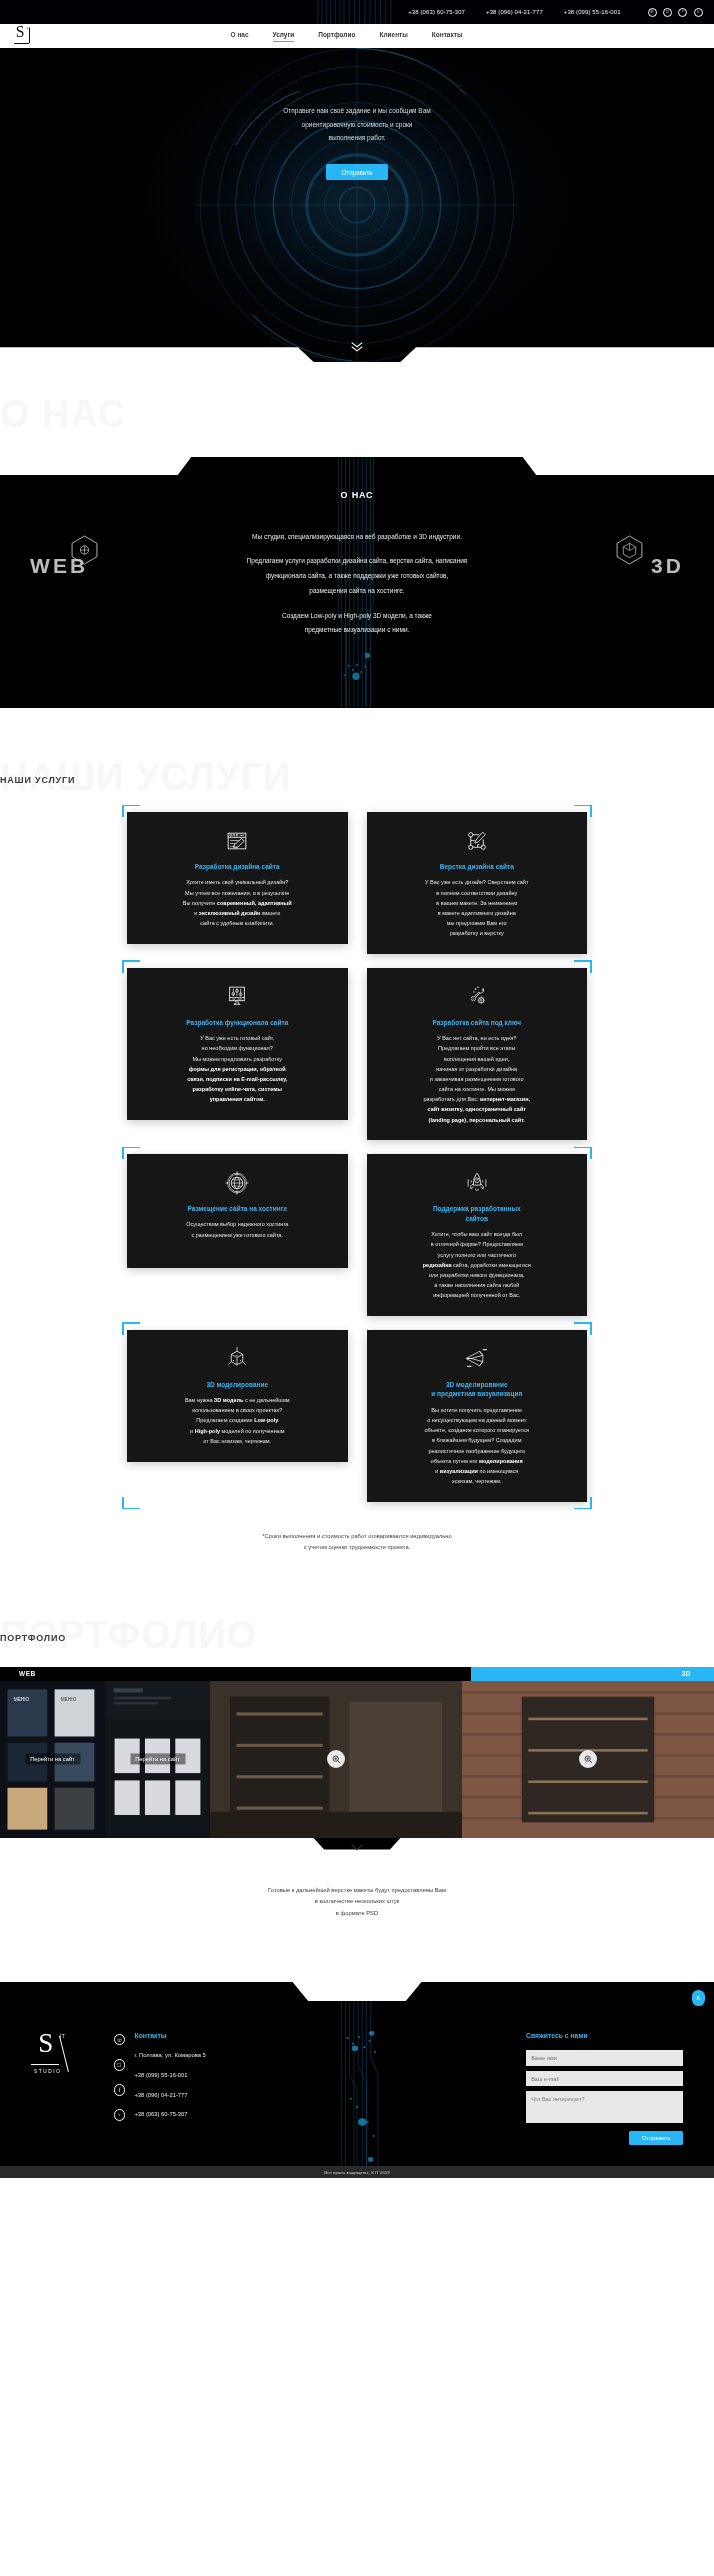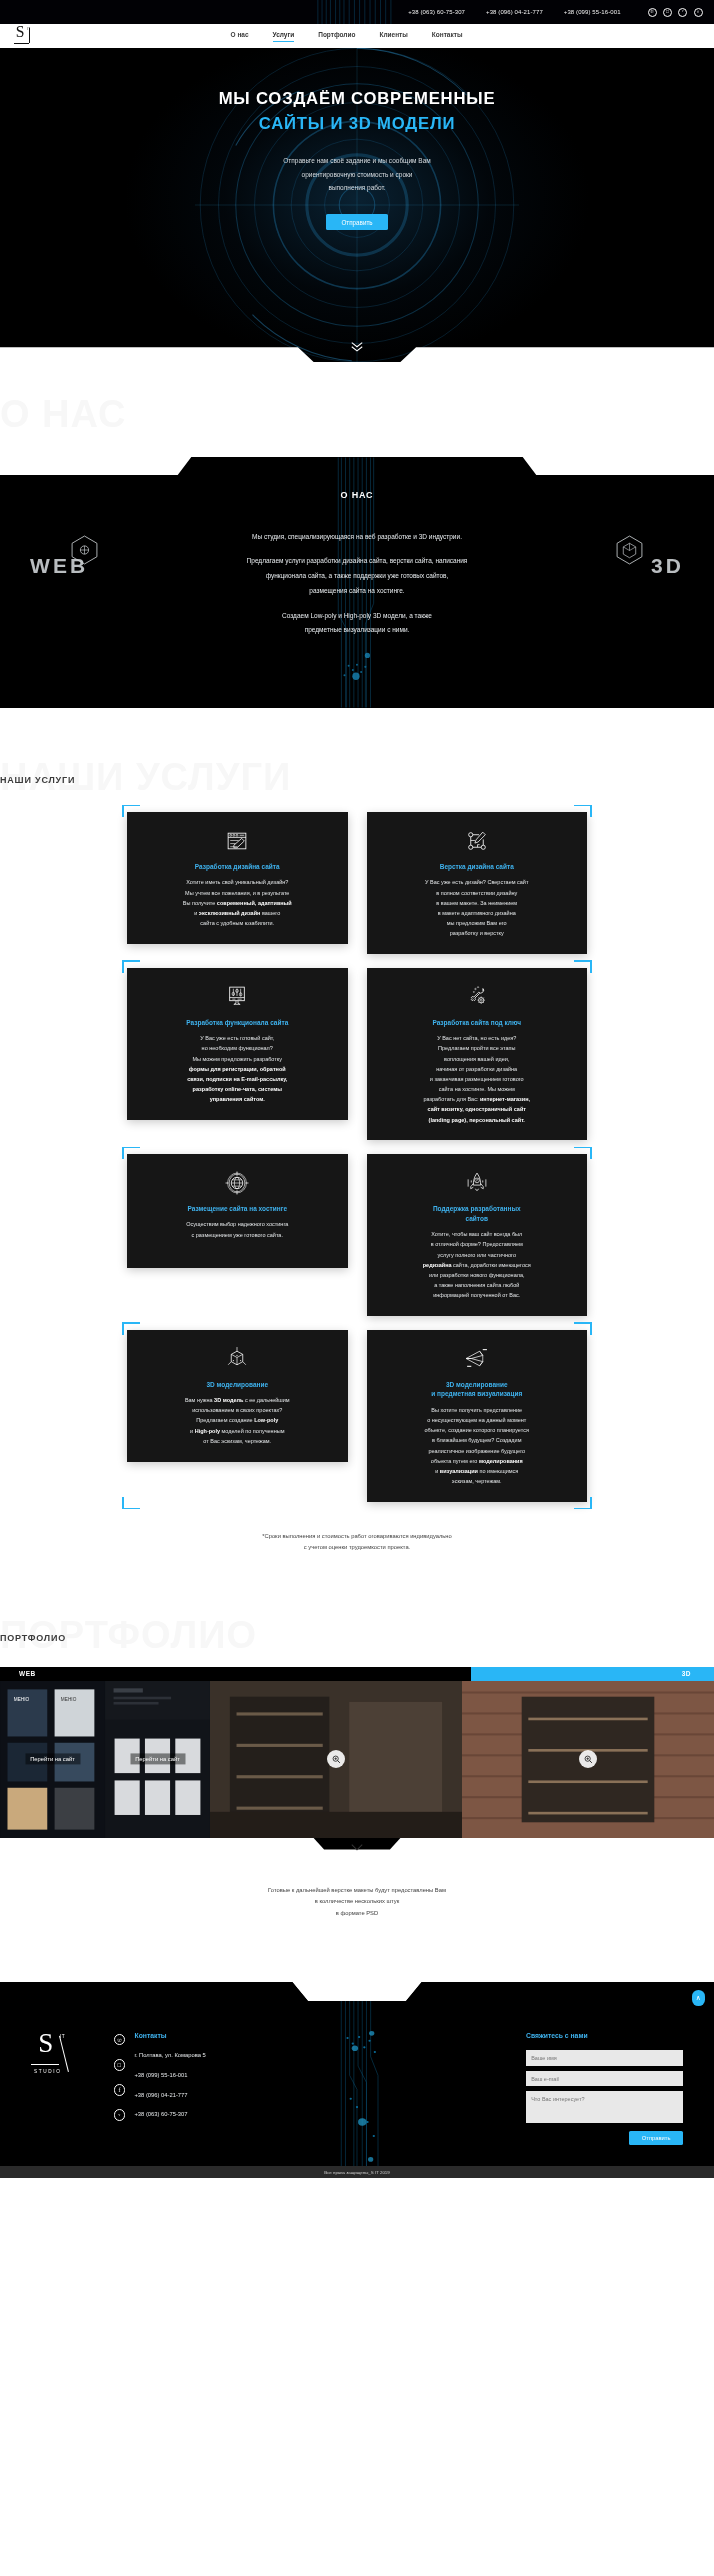--- a/index.html
+++ b/index.html
@@ -325,24 +325,20 @@
       <path d="M310 10 A300 300 0 0 1 520 100"></path>
       <path d="M110 520 A300 300 0 0 0 300 608"></path>
       <path d="M78 196 A232 232 0 0 1 200 92"></path>
     </g>
     <g stroke="#36a7dd" stroke-width="1" opacity="0.35">
       <path d="M310 0 V620"></path>
         <path d="M0 310 H620"></path>
     </g>
   </svg>
   <div class="hero-inner">
-    <h1>
-      <span>МЫ СОЗДАЁМ СОВРЕМЕННЫЕ</span>
-      <span class="blue">САЙТЫ И 3D МОДЕЛИ</span>
-    </h1>
     <p>
       <span>Отправьте нам своё задание и мы сообщим Вам</span><br>
       <span>ориентировочную стоимость и сроки</span><br>
       <span>выполнения работ.</span>
     </p>
     <button class="btn-send">Отправить</button>
   </div>
   <svg class="notch" viewBox="0 0 1366 36" preserveAspectRatio="none">
     <polygon points="0,36 0,8 570,8 600,36 766,36 796,8 1366,8 1366,36" fill="#ffffff"></polygon>
   </svg>

